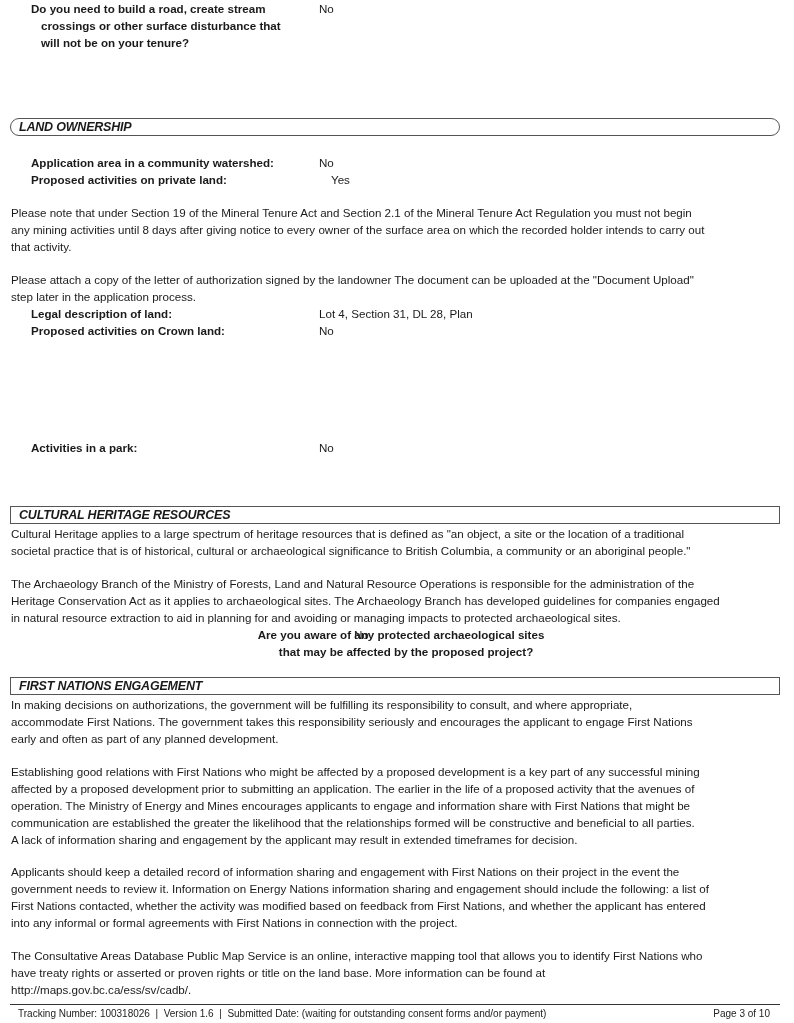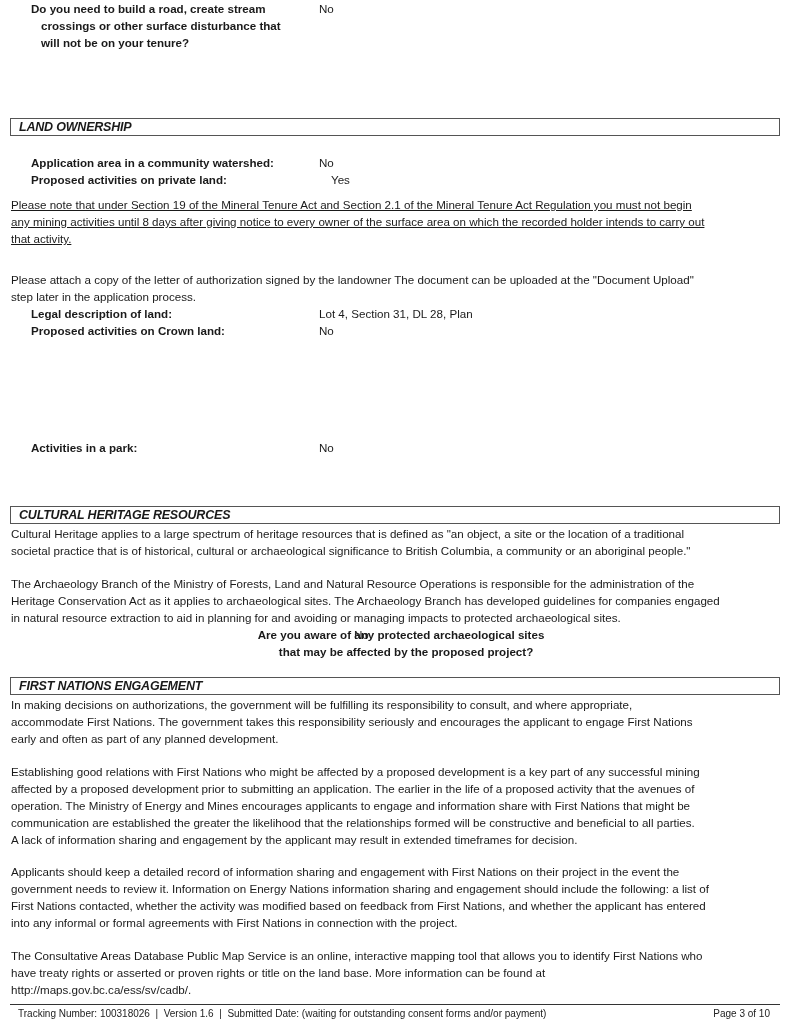--- a/index.html
+++ b/index.html
@@ -30,32 +30,32 @@
 
 <div class="abs" style="left:31px; top:0px; width:740px;">
   <div class="q-label">
     <div style="height:17px;">Do you need to build a road, create stream</div>
     <div style="height:17px; padding-left:10px;">crossings or other surface disturbance that</div>
     <div style="height:17px; padding-left:10px;">will not be on your tenure?</div>
   </div>
   <div class="abs" style="left:288px; top:0;">No</div>
 </div>
 
-<div class="section-header" style="top:118px;">LAND OWNERSHIP</div>
+<div class="section-header" style="top:118px;border-radius:9px;">LAND OWNERSHIP</div>
 
 <div class="field-row" style="top:154px;">
   <span class="lbl">Application area in a community watershed:</span>
   <span class="val" style="left:288px;">No</span>
 </div>
 <div class="field-row" style="top:171px;">
   <span class="lbl">Proposed activities on private land:</span>
   <span class="val" style="left:300px;">Yes</span>
 </div>
 
-<div class="para" style="top:196px;text-decoration:underline;">
+<div class="para" style="top:204px;">
   <span class="line">Please note that under Section 19 of the Mineral Tenure Act and Section 2.1 of the Mineral Tenure Act Regulation you must not begin</span>
   <span class="line">any mining activities until 8 days after giving notice to every owner of the surface area on which the recorded holder intends to carry out</span>
   <span class="line">that activity.</span>
 </div>
 
 <div class="para" style="top:271px;">
   <span class="line">Please attach a copy of the letter of authorization signed by the landowner The document can be uploaded at the "Document Upload"</span>
   <span class="line">step later in the application process.</span>
 </div>
 

